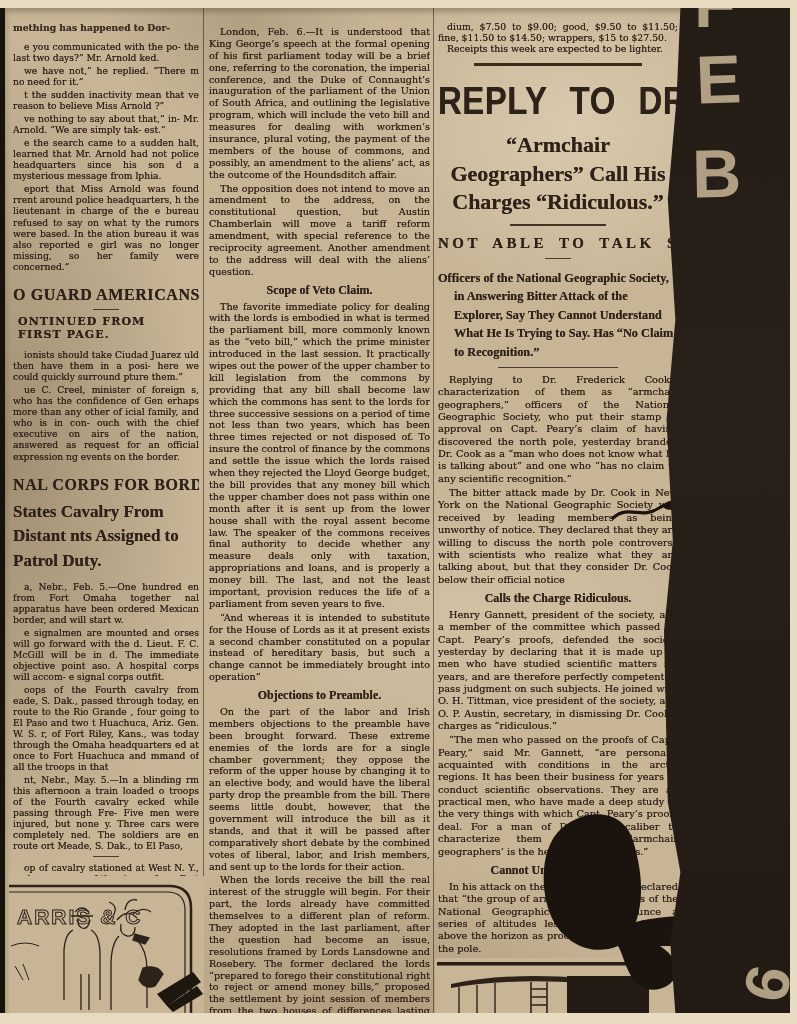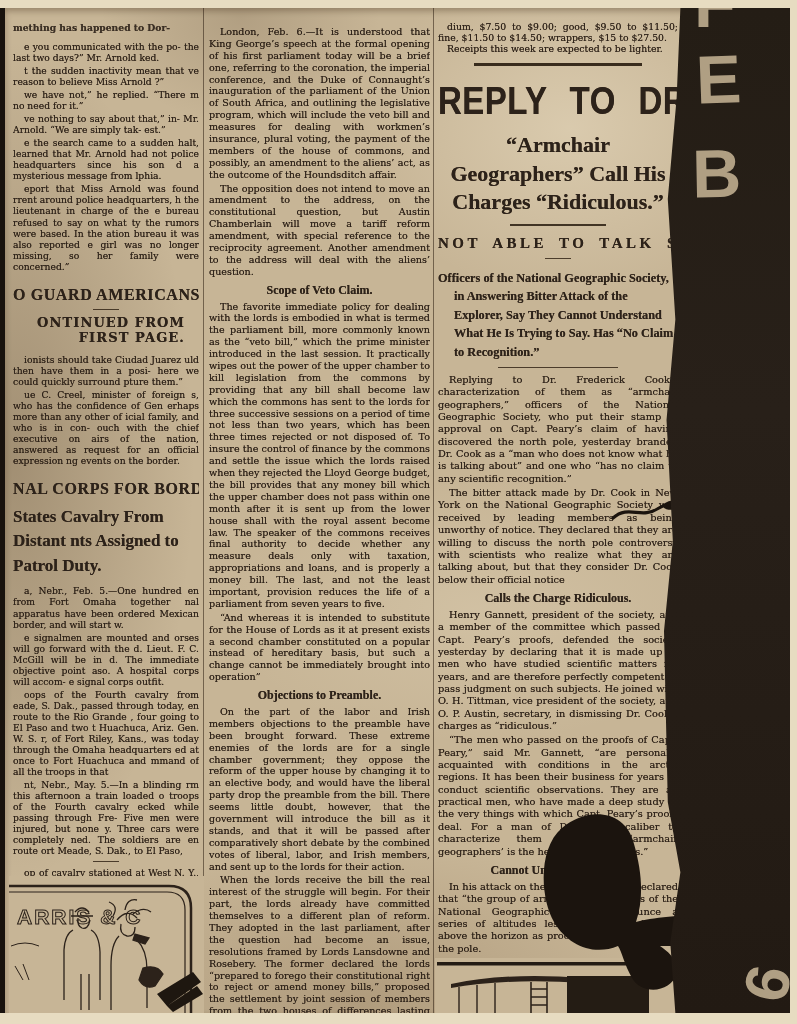--- a/index.html
+++ b/index.html
@@ -24,21 +24,21 @@
   .vrule{position:absolute;top:0;bottom:0;width:1px;background:rgba(44,30,16,.55);}
   .vrule-1{left:198px;}
   .vrule-2{left:428px;}
   
   .blk{margin:0 0 2px;}
   .cutline{white-space:nowrap;overflow:hidden;margin-bottom:8px;font-weight:bold;opacity:.9;}
   .p{text-indent:11px;}
   .p-tight{text-indent:9px;font-size:9.3px;line-height:1.18;margin:0;}
   .h-big{font-family:"Liberation Serif",serif;font-weight:700;font-size:16px;
          letter-spacing:.6px;margin:13px 0 3px;text-align:left;white-space:nowrap;}
-  .continued{font-size:13px;font-weight:700;letter-spacing:1.1px;margin:2px 14px 8px;text-align:right;}
+  .continued{font-size:11px;font-weight:700;letter-spacing:1.1px;margin:2px 5px 8px;text-align:left;}
   .subhead{font-family:"Liberation Serif",serif;font-weight:700;font-size:17px;line-height:1.45;
            margin:6px 0 7px;text-align:left;}
   .h-sec{font-family:"Liberation Serif",serif;font-weight:700;font-size:12px;text-align:center;
          margin:5px 0 3px;text-indent:0;}
   .h-banner{font-family:"Liberation Sans",sans-serif;font-weight:700;font-size:33px;
             letter-spacing:.5px;word-spacing:13px;white-space:nowrap;transform:scaleY(1.18);
             transform-origin:top left;margin:10px 0 14px;text-align:left;}
   .h-quote{font-family:"Liberation Serif",serif;font-weight:700;font-size:22px;line-height:1.28;
            text-align:center;margin:4px 0 6px;text-indent:0;}
   .h-caps{font-family:"Liberation Serif",serif;font-weight:700;font-size:15px;letter-spacing:3.5px;
@@ -63,22 +63,22 @@
 </style>
 </head>
 <body>
 
 <div class="frame">
   <div class="scan">
 
     <div class="col col-left">
         <div class="blk cutline">mething has happened to Dor-</div>
         <div class="blk p">e you communicated with the po- the last two days?” Mr. Arnold ked.</div>
+        <div class="blk p">we have not,” he replied. “There m no need for it.”</div>
         <div class="blk p">t the sudden inactivity mean that ve reason to believe Miss Arnold ?”</div>
-        <div class="blk p">we have not,” he replied. “There m no need for it.”</div>
         <div class="blk p">ve nothing to say about that,” in- Mr. Arnold. “We are simply tak- est.”</div>
         <div class="blk p">e the search came to a sudden halt, learned that Mr. Arnold had not police headquarters since his son d a mysterious message from lphia.</div>
         <div class="blk p">eport that Miss Arnold was found rrent around police headquarters, h the lieutenant in charge of the e bureau refused to say on what ty the rumors were based. In the ation bureau it was also reported e girl was no longer missing, so her family were concerned.”</div>
         <div class="blk h-big">O GUARD AMERICANS.</div>
         <div class="blk dash"></div>
         <div class="blk continued">ONTINUED FROM FIRST PAGE.</div>
         <div class="blk p">ionists should take Ciudad Juarez uld then have them in a posi- here we could quickly surround pture them.”</div>
         <div class="blk p">ue C. Creel, minister of foreign s, who has the confidence of Gen erhaps more than any other of icial family, and who is in con- ouch with the chief executive on airs of the nation, answered as request for an official expression ng events on the border.</div>
         <div class="blk h-big">NAL CORPS FOR BORDER.</div>
         <div class="blk subhead">States Cavalry From Distant nts Assigned to Patrol Duty.</div>

